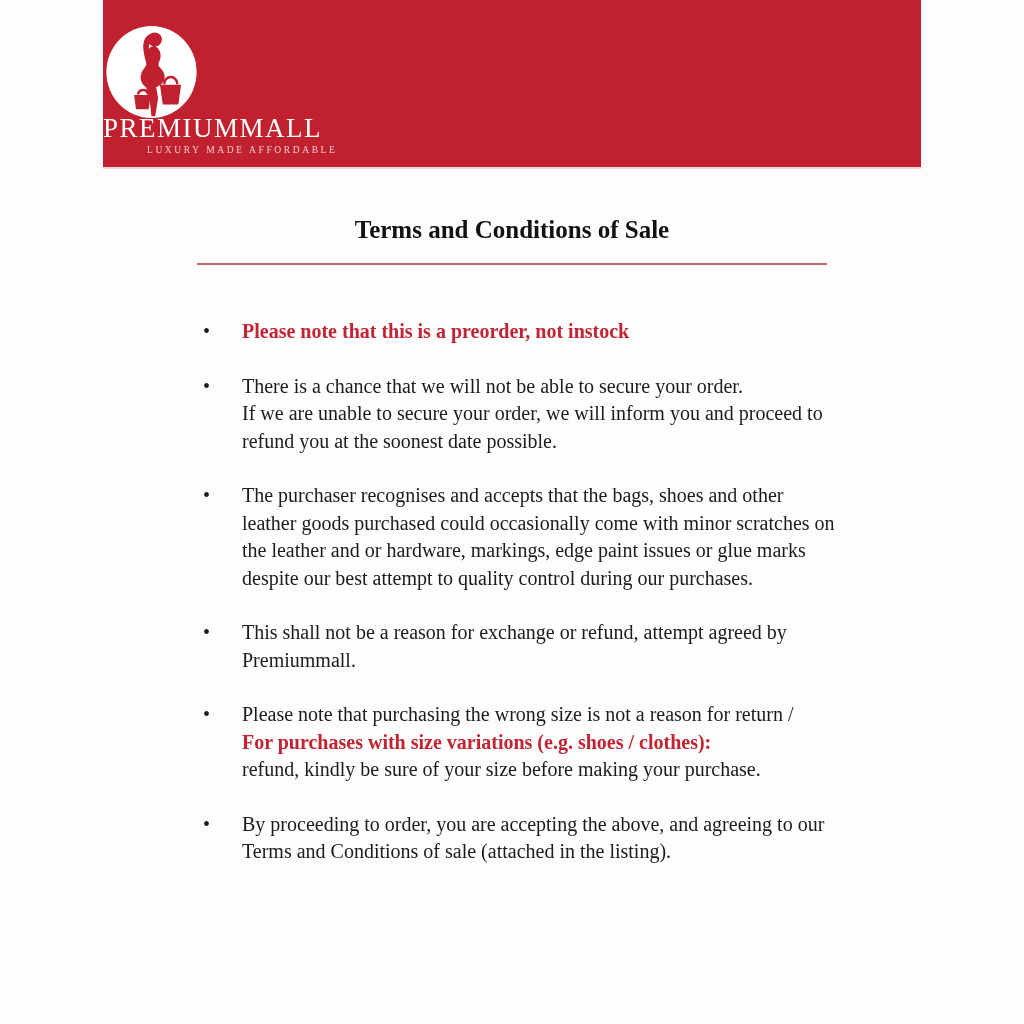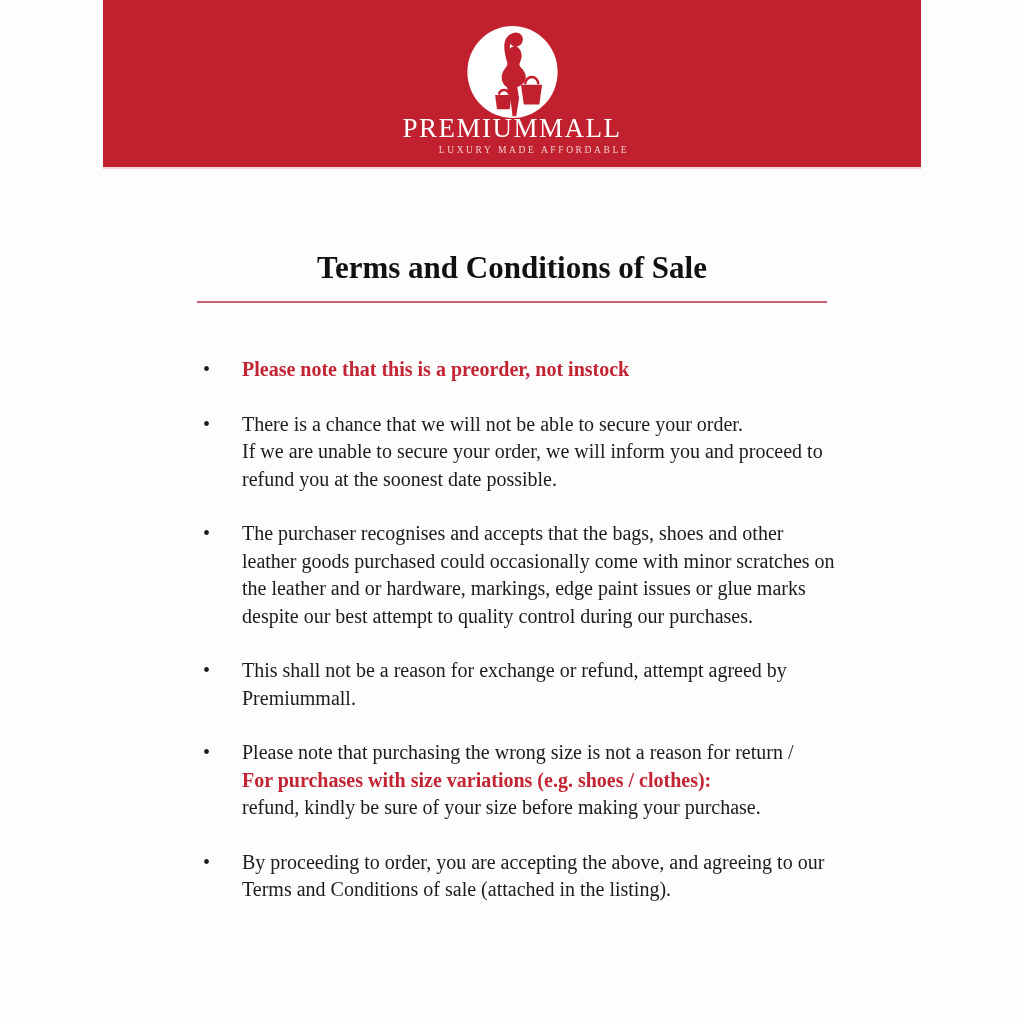--- a/index.html
+++ b/index.html
@@ -14,21 +14,20 @@
 
   
   .banner {
     position: absolute;
     left: 103px; top: 0;
     width: 818px; height: 169px;
     background: #c1202f;
     border-bottom: 2px solid #ecd6d9;
     display: flex;
     flex-direction: column;
-    align-items: center;
   }
   .logo-circle {
     margin-top: 25px;
     width: 97px; height: 94px;
     display: block;
   }
   .brand {
     color: #ffffff;
     font-size: 27px;
     letter-spacing: 1.5px;
@@ -45,23 +44,23 @@
     margin-left: 44px;
   }
 
   
   .doc {
     position: absolute;
     left: 0; top: 169px;
     width: 1024px;
   }
   .doc-title {
-    margin-top: 81px;
+    margin-top: 43px;
     text-align: center;
-    font-size: 31px;
+    font-size: 25px;
     line-height: 36px;
     font-weight: bold;
     color: #111111;
   }
   .title-divider {
     margin: 15px auto 0 auto;
     width: 630px;
     height: 2px;
     background: #c4626e;
     border: none;

